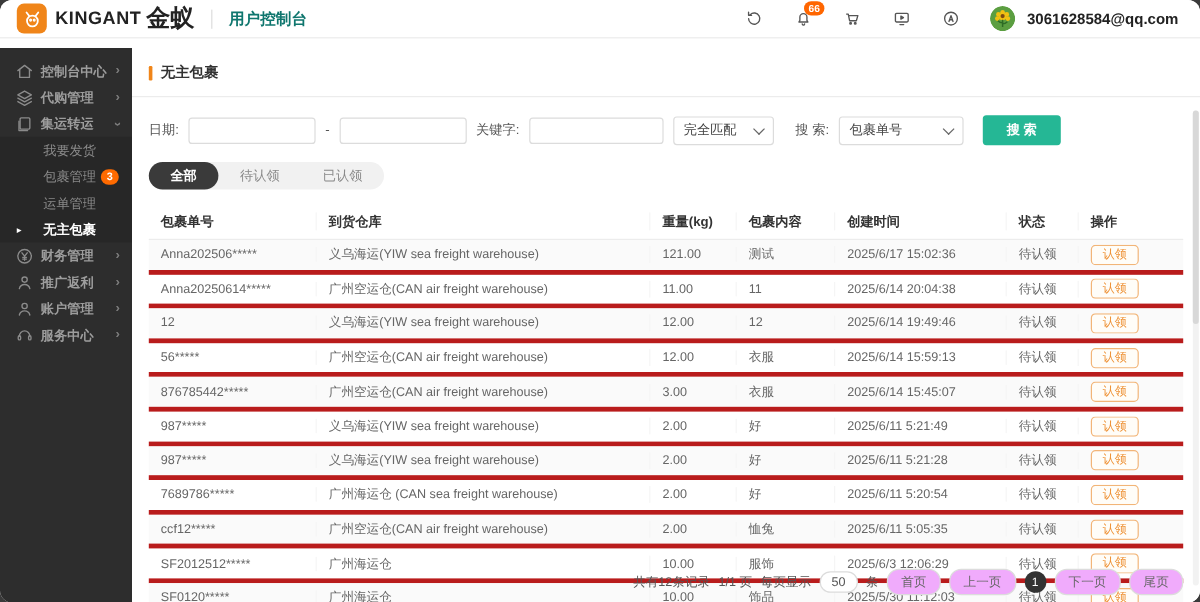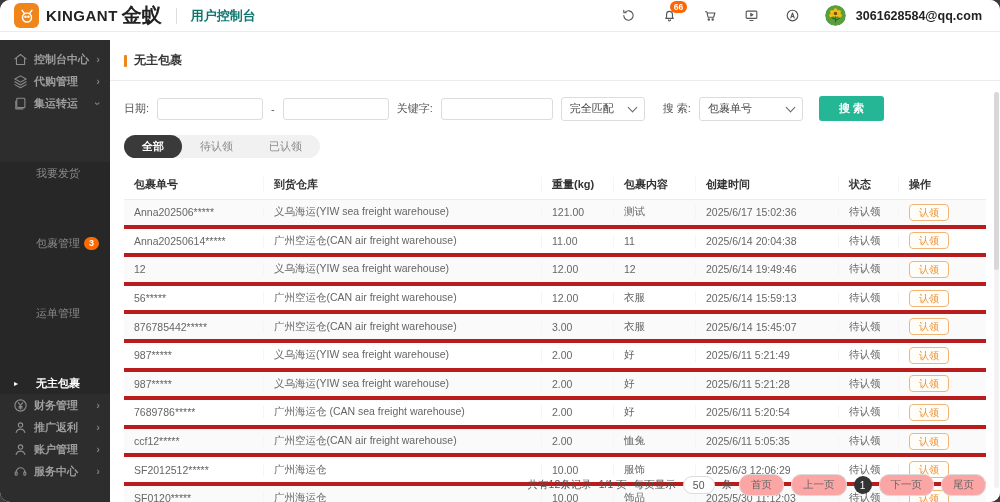--- a/index.html
+++ b/index.html
@@ -20,21 +20,21 @@
   .email{font-size:12.5px;font-weight:bold;color:#222;margin-left:-14px;}
 
   
   .sidebar{position:absolute;left:0;top:40px;bottom:0;width:110px;background:#2d2d2d;padding-top:8px;box-sizing:border-box;}
   .side-item{display:flex;align-items:center;height:22px;padding:0 10px 0 13px;color:#9d9d9d;font-size:11px;font-weight:bold;cursor:pointer;}
   .side-item .s-icon{display:flex;color:#8b8b8b;margin-right:6px;}
   .side-item .s-label{white-space:nowrap;}
   .side-item .chev{margin-left:auto;color:#7d7d7d;font-size:11px;line-height:1;}
   .chev.down{transform:rotate(90deg);}
   .submenu{background:#272727;}
-  .sub-item{display:flex;align-items:center;height:22px;padding-left:36px;color:#8a8a8a;font-size:11px;cursor:pointer;position:relative;margin-top:48px;}
+  .sub-item{display:flex;align-items:center;height:22px;padding-left:36px;color:#8a8a8a;font-size:11px;cursor:pointer;position:relative;}
   .sub-item.active{color:#fff;font-weight:bold;}
   .sub-item.active .tri{position:absolute;left:14px;font-size:8px;color:#fff;}
   .sbadge{margin-left:4px;background:#ff6a00;color:#fff;font-size:9px;line-height:13px;height:13px;padding:0 5px;border-radius:8px;font-weight:bold;}
 
   
   .main{position:absolute;left:110px;top:40px;right:0;bottom:0;background:#fff;padding:12px 14px 0 14px;box-sizing:border-box;overflow:hidden;}
   .page-title-row{display:flex;align-items:center;gap:7px;}
   .title-bar{width:3px;height:12px;background:#f08519;border-radius:1px;}
   .page-title{font-size:12px;font-weight:bold;color:#333;}
   .h-divider{border-bottom:1px solid #ececec;margin:11px -14px 0 -14px;}
@@ -57,21 +57,21 @@
   .thead{height:29px;border-bottom:1px solid #ececec;font-size:11px;font-weight:bold;color:#333;}
   .tr{height:24.6px;font-size:10.5px;color:#666;border-bottom:4px solid #b91c1c;justify-content:flex-end;}
   .tr:nth-child(odd){background:#fafafa;}
   .th,.td{box-sizing:border-box;padding:0 8px 0 10px;overflow:hidden;white-space:nowrap;border-right:1px solid #f5f5f5;}
   .th:last-child,.td:last-child{border-right:none;}
   .c1{width:140px;} .c2{width:278px;} .c3{width:72px;} .c4{width:82px;} .c5{width:143px;} .c6{width:60px;} .c7{flex:1;}
   .claim-btn{height:17px;line-height:15px;padding:0 9px;font-size:10px;color:#ee9134;background:#fffdf8;border:1px solid #f2b578;border-radius:4px;cursor:pointer;}
 
   .pagination{position:absolute;right:14px;bottom:6px;display:flex;align-items:center;gap:7px;font-size:10.5px;color:#555;justify-content:flex-end;}
   .pg-box{border:1px solid #dcdcdc;border-radius:10px;padding:2px 9px;color:#555;background:#fff;}
-  .pg-btn{border:1px solid #dcdcdc;border-radius:10px;padding:3px 11px;color:#666;background:#fca5a5;cursor:pointer;white-space:nowrap;font-family:Liberation Serif, serif;}
+  .pg-btn{border:1px solid #dcdcdc;border-radius:10px;padding:3px 11px;color:#666;background:#f0abfc;cursor:pointer;white-space:nowrap;font-family:Liberation Serif, serif;}
   .pg-current{width:18px;height:18px;border-radius:50%;background:#333;color:#fff;display:flex;align-items:center;justify-content:center;font-size:10px;cursor:pointer;}
 
   .scrollbar{position:absolute;right:1px;top:52px;bottom:14px;width:5px;background:#f2f2f2;border-radius:3px;}
   .scroll-thumb{position:absolute;top:0;left:0;width:5px;height:45%;background:#d8d8d8;border-radius:3px;}
 </style>
 </head>
 <body>
 
 <div class="window">
 

